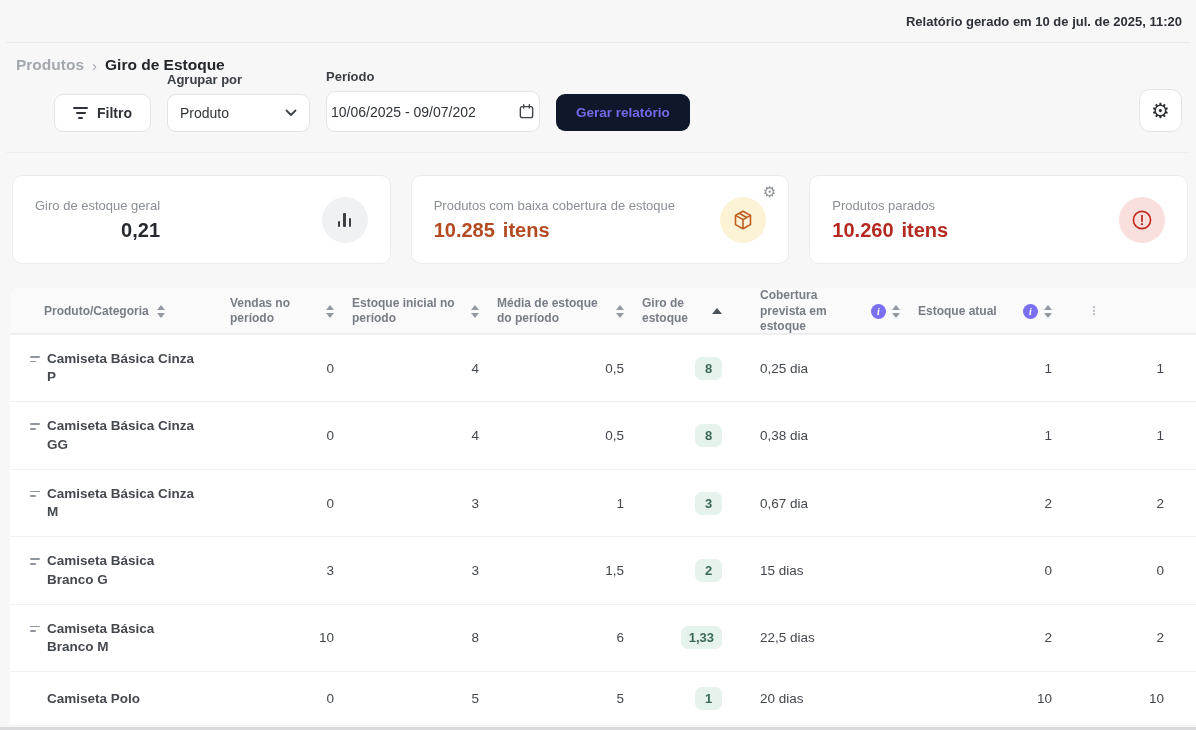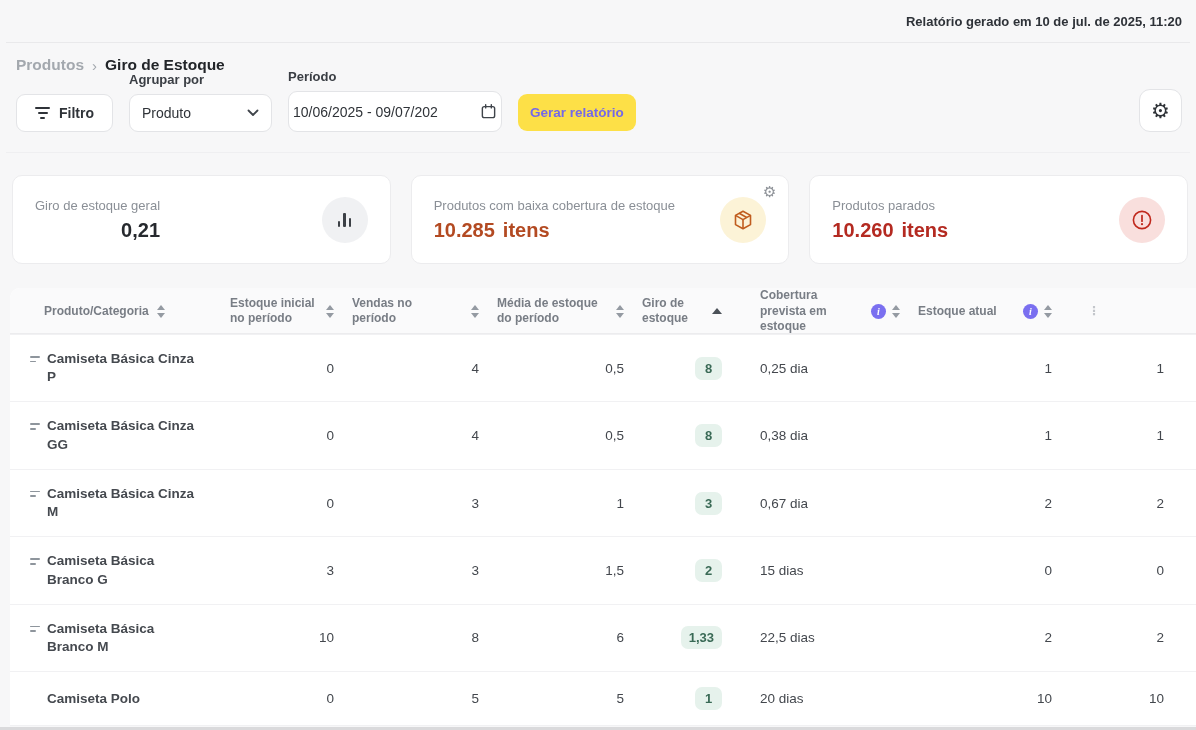--- a/index.html
+++ b/index.html
@@ -16,33 +16,33 @@
   .bc-sep { color:#a3a8ae; font-weight:400; font-size:15px; }
   .bc-current { color:#222529; }
   .report-ts { font-size:13px; font-weight:600; color:#2e3238; padding-top:4px; }
   .divider { height:1px; background:#e9e9eb; margin:0 6px; }
   
   .toolbar { display:flex; align-items:flex-end; gap:16px; padding:26px 14px 20px 16px; }
   .btn, .control {
     background:#fff; border:1px solid #e3e4e7; border-radius:9px;
     font-size:14px; color:#2f3338; display:flex; align-items:center;
   }
-  .filter-btn { height:38px; padding:0 18px; gap:9px; font-weight:700; cursor:pointer; font-size:14px; }
+  .filter-btn { height:38px; padding:0 18px; gap:9px; font-weight:700; cursor:pointer; font-size:14px;margin-left:38px; }
   .filter-icon { display:flex; flex-direction:column; align-items:center; gap:3px; }
   .filter-icon i { display:block; height:2px; border-radius:1px; background:#2f3338; }
   .filter-icon i:nth-child(1){ width:15px; }
   .filter-icon i:nth-child(2){ width:10px; }
   .filter-icon i:nth-child(3){ width:5px; }
   .stack { display:flex; flex-direction:column; }
   .stack-label { font-size:13px; font-weight:600; color:#3a3e44; margin-bottom:7px; }
   .select { height:38px; width:143px; padding:0 12px; justify-content:space-between; cursor:pointer; font-weight:500; }
   .date { height:41px; width:214px; padding:0 4px; justify-content:space-between; cursor:text; font-weight:500; white-space:nowrap; overflow:hidden; }
   .generate-btn {
-    height:37px; margin-bottom:1px; padding:0 12px; border:none; border-radius:9px;
-    background:#fde047; color:#7468ea; font-weight:700; font-size:13.5px; cursor:pointer;
+    height:37px; margin-bottom:1px; padding:0 20px; border:none; border-radius:9px;
+    background:#0f172a; color:#7468ea; font-weight:700; font-size:13.5px; cursor:pointer;
     font-family:inherit;
   }
   .gear-btn { margin-left:auto; width:43px; height:43px; background:#fff; border:1px solid #e3e4e7;
               border-radius:11px; display:flex; align-items:center; justify-content:center; cursor:pointer; }
   .gear-glyph { font-size:21px; line-height:1; color:#2f3338; }
   .divider2 { background:#efeff1; }
   
   .cards { display:flex; gap:20px; margin:22px 8px 0 12px; }
   .card { flex:1; background:#fff; border:1px solid #ececee; border-radius:10px;
           height:89px; padding:0 22px; display:flex; align-items:center;
@@ -206,30 +206,30 @@
   <div class="table-inner">
     <div class="thead grid">
       <div class="th th-prod">
         <span class="th-label">Produto/Categoria</span>
         <span class="sort">
             <i class="tri-up"></i>
             <i class="tri-dn"></i>
           </span>
       </div>
       <div class="th th-mid">
+        <span class="th-label">Vendas no período</span>
+        <span class="th-icons">
+            <span class="sort">
+              <i class="tri-up"></i>
+              <i class="tri-dn"></i>
+            </span>
+          </span>
+      </div>
+      <div class="th th-mid">
         <span class="th-label">Estoque inicial no período</span>
-        <span class="th-icons">
-            <span class="sort">
-              <i class="tri-up"></i>
-              <i class="tri-dn"></i>
-            </span>
-          </span>
-      </div>
-      <div class="th th-mid">
-        <span class="th-label">Vendas no período</span>
         <span class="th-icons">
             <span class="sort">
               <i class="tri-up"></i>
               <i class="tri-dn"></i>
             </span>
           </span>
       </div>
       <div class="th th-mid">
         <span class="th-label">Média de estoque do período</span>
         <span class="th-icons">

